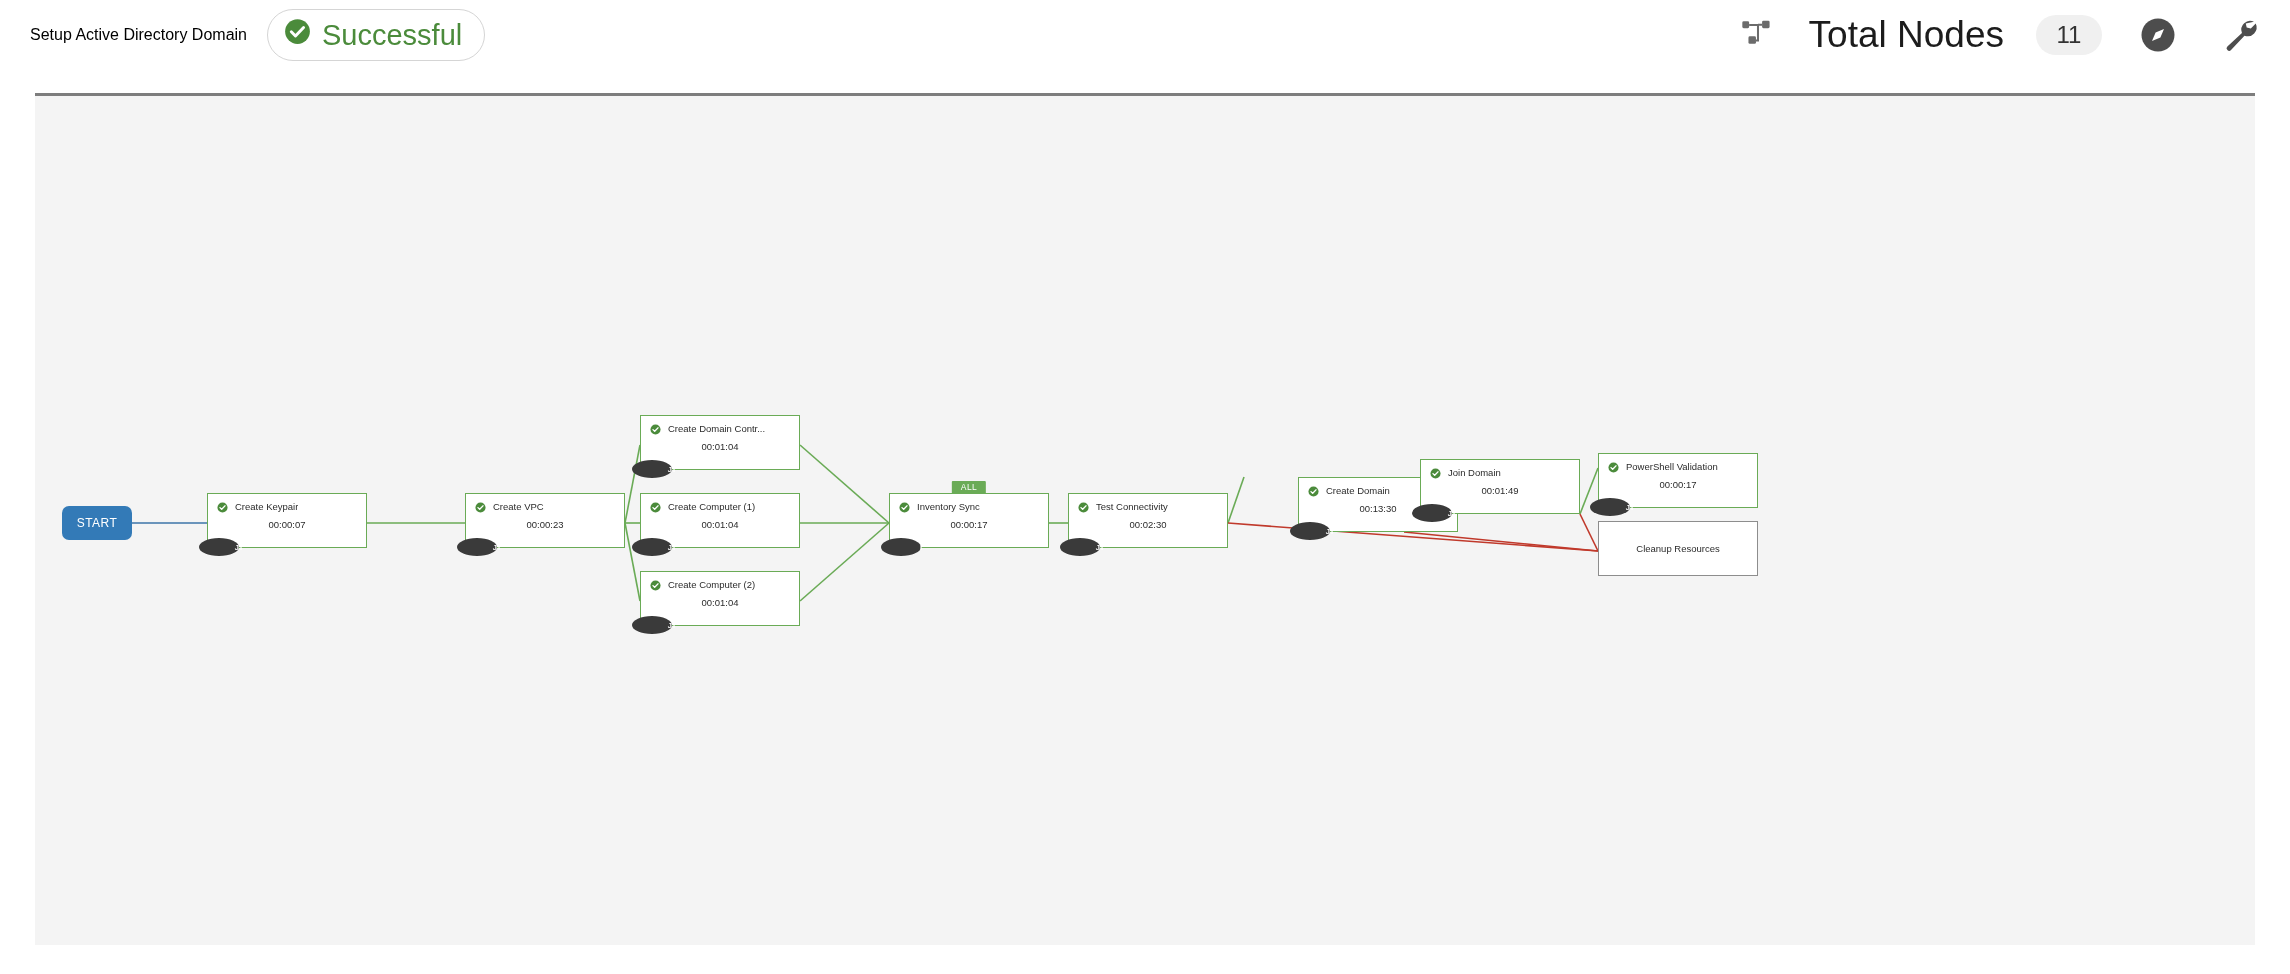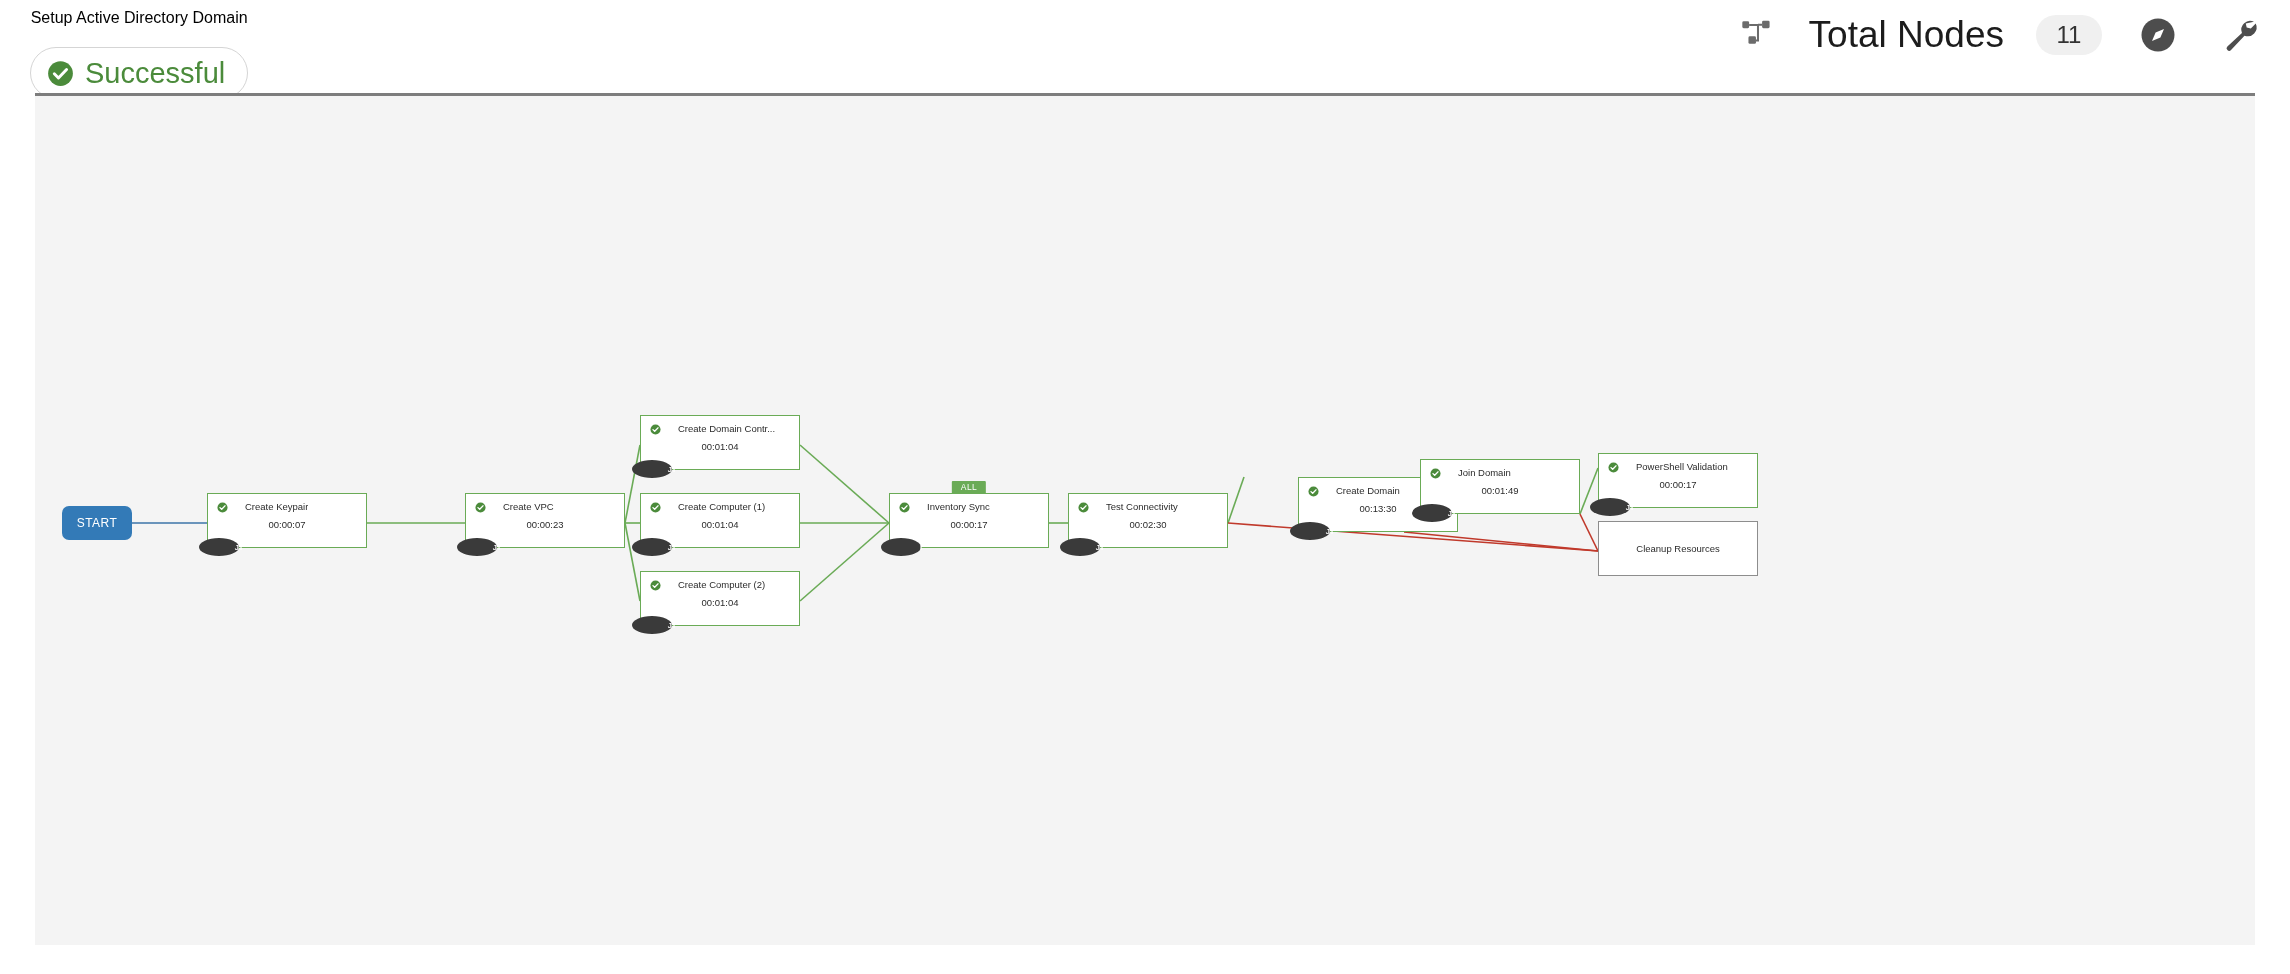--- a/index.html
+++ b/index.html
@@ -11,24 +11,24 @@
   }
 
   
   #header {
     position: absolute; left: 0; top: 0;
     width: 2290px; height: 93px;
     background: #ffffff;
   }
   #header-left {
     position: absolute; left: 30px; top: 9px;
-    display: flex; align-items: center; gap: 20px; flex-direction: column;
+    display: flex; align-items: center; gap: 20px;
   }
   #status-badge {
-    display: flex; align-items: center; gap: 11px;
+    display: flex; gap: 11px;
     border: 1px solid #d5d5d5; border-radius: 28px;
     padding: 8px 22px 8px 16px; background: #fff;
   }
   #status-badge .badge-label {
     font-size: 29px; color: #4b8b3b; line-height: 34px; white-space: nowrap;
   }
   .check-circle {
     width: 27px; height: 27px; flex: 0 0 27px; display: block;
   }
 
@@ -63,21 +63,21 @@
 
   
   .node {
     position: absolute;
     background: #ffffff;
     border: 1.6px solid #6aab56;
     width: 160px; height: 55px;
   }
   .node.gray { border-color: #8d8d8d; }
   .node-head {
-    display: flex; align-items: center; gap: 17px;
+    display: flex; align-items: center; gap: 7px;
     padding: 7px 0 0 9px;
   }
   .node-head .mini-check { width: 11px; height: 11px; flex: 0 0 11px; }
   .node-title {
     font-size: 9.5px; color: #2b2b2b; line-height: 12px;
     white-space: nowrap; overflow: hidden; text-overflow: ellipsis;
     max-width: 122px;
   }
   .node-time {
     text-align: center; font-size: 9.5px; color: #2b2b2b;

